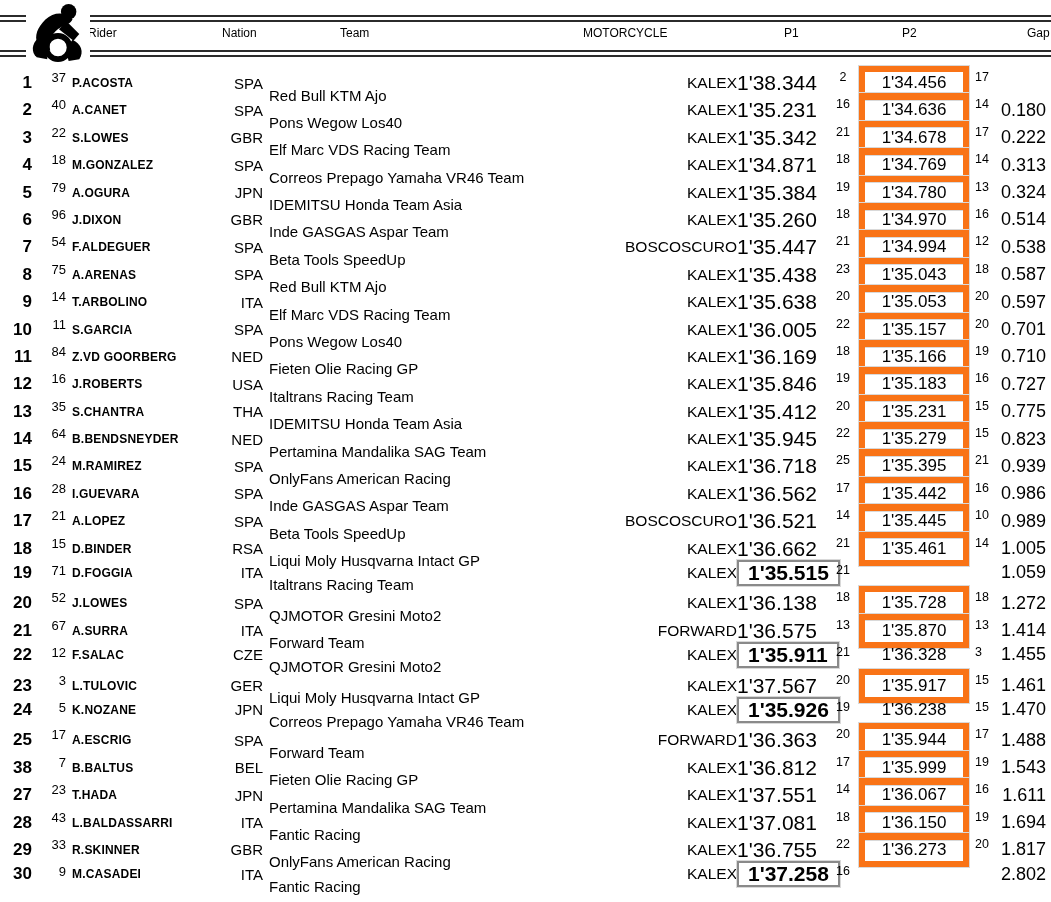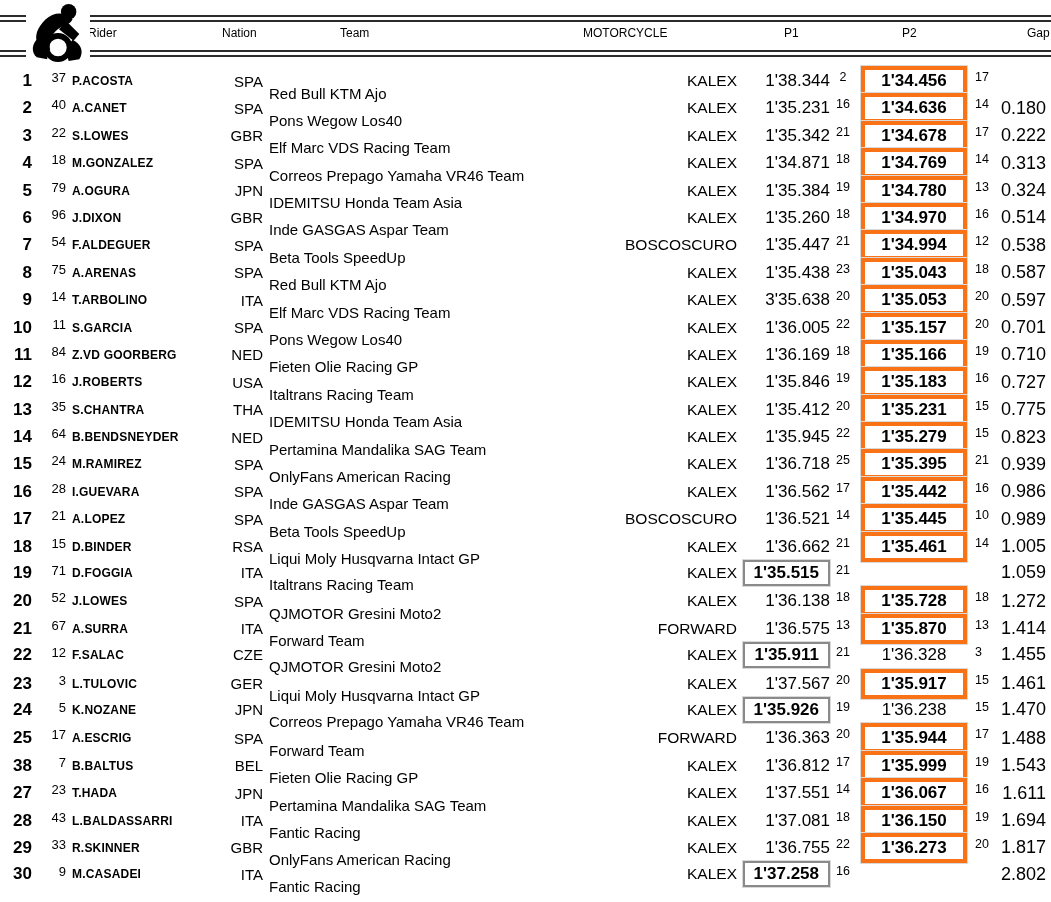--- a/index.html
+++ b/index.html
@@ -40,32 +40,32 @@
     display:grid;height:27.4px;align-items:center;
     grid-template-columns:32px 40px 158px 33px 335px 139px 93px 26px 116px 28px 51px;
   }
   .c{white-space:nowrap;}
   .pos{font-weight:bold;font-size:17px;text-align:right;}
   .num{font-size:13px;text-align:right;padding-right:6px;align-self:start;padding-top:4px;box-sizing:border-box;}
   .name{font-weight:bold;font-size:12px;overflow:hidden;letter-spacing:.2px;}
   .nation{font-size:15px;text-align:right;}
   .team{font-size:15px;padding-left:6px;overflow:hidden;margin-top:24px;}
   .bike{font-size:15.5px;text-align:right;}
-  .p1{font-size:17px;text-align:right;}
+  .p1{font-size:21px;text-align:left;}
   .p1 .time.best{
     font-weight:bold;display:inline-block;padding:0 9px;line-height:22px;
     border:2px solid #8a8a8a;box-shadow:0 0 0 1px #d9d9d9;
   }
   .p1rank,.p2rank{font-size:12.5px;align-self:start;padding-top:4px;box-sizing:border-box;}
   .p1rank{text-align:center;}
   .p2rank{text-align:left;padding-left:3px;}
   .p2{display:flex;justify-content:center;align-items:center;font-size:17px;}
   .p2 .time{display:inline-block;width:98px;text-align:center;line-height:22px;}
   .p2 .time.best{
-    font-weight:bold;border:4px solid #f97316;box-shadow:0 0 0 1px #d9d9d9;text-align:center;
+    font-weight:normal;border:6px solid #f97316;box-shadow:0 0 0 1px #d9d9d9;text-align:center;
   }
   .time.empty{border:none !important;box-shadow:none !important;}
   .gap{font-size:18px;text-align:right;padding-right:5px;}
 </style>
 </head>
 <body>
 
 <div class="rule top"></div>
 <div class="rule bottom"></div>
 
@@ -209,21 +209,21 @@
     <div class="c p2rank">18</div>
     <div class="c gap">0.587</div>
   </div>
     <div class="row">
     <div class="c pos">9</div>
     <div class="c num">14</div>
     <div class="c name">T.ARBOLINO</div>
     <div class="c nation">ITA</div>
     <div class="c team">Elf Marc VDS Racing Team</div>
     <div class="c bike">KALEX</div>
-    <div class="c p1"><span class="time">3'35.638</span></div>
+    <div class="c p1"><span class="time">1'35.638</span></div>
     <div class="c p1rank">20</div>
     <div class="c p2">
         <span class="time best">1'35.053</span>
       </div>
     <div class="c p2rank">20</div>
     <div class="c gap">0.597</div>
   </div>
     <div class="row">
     <div class="c pos">10</div>
     <div class="c num">11</div>

